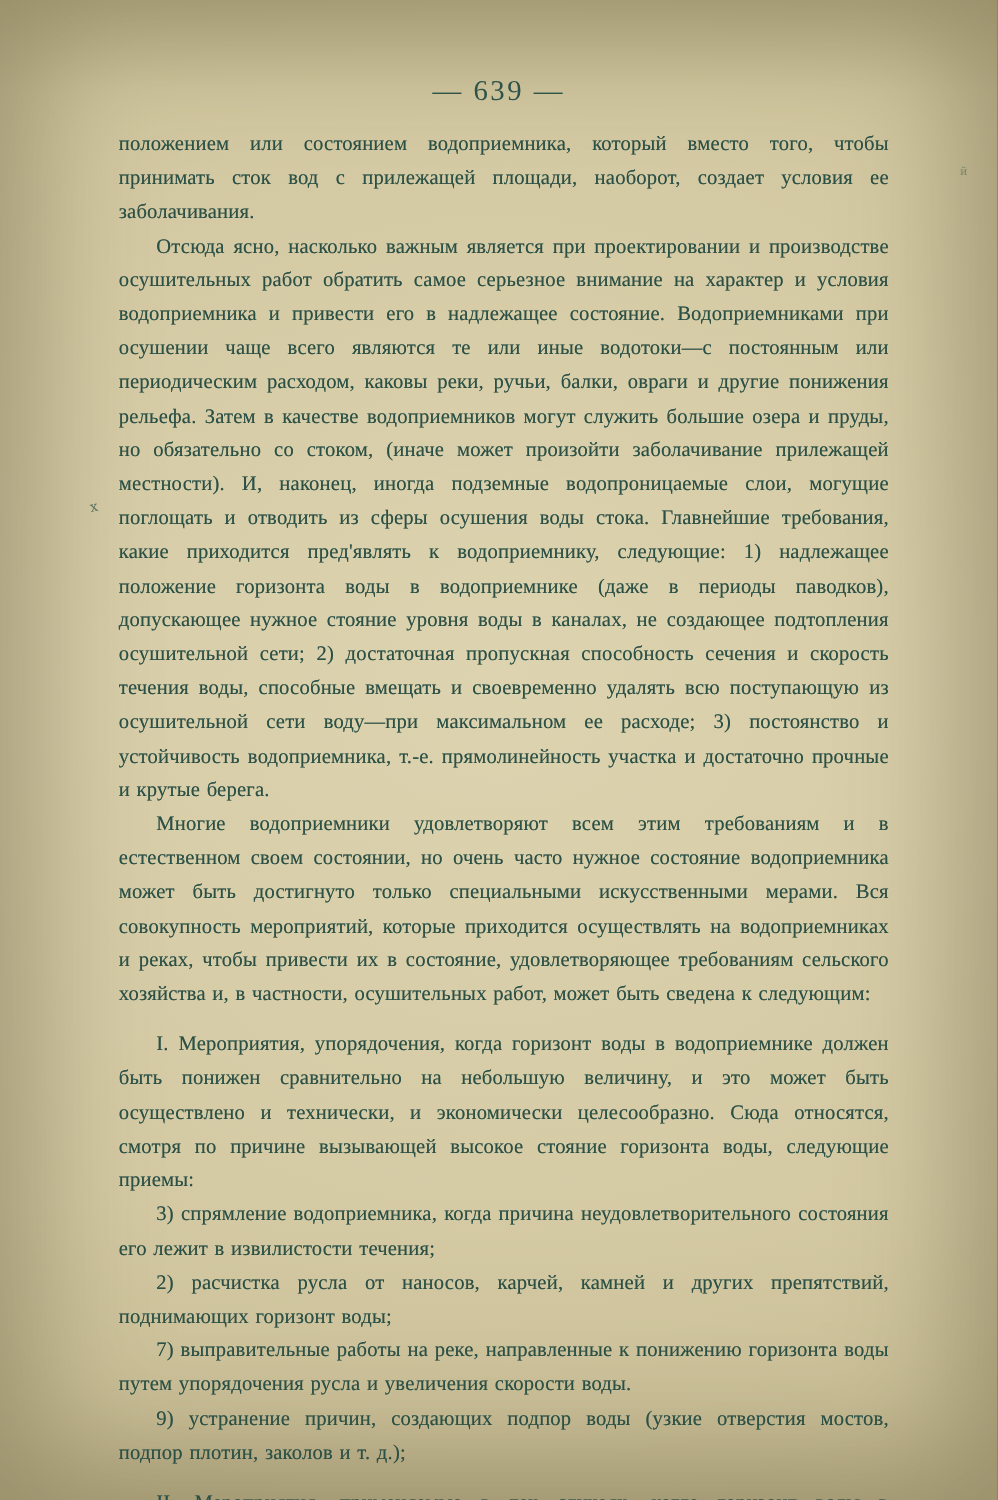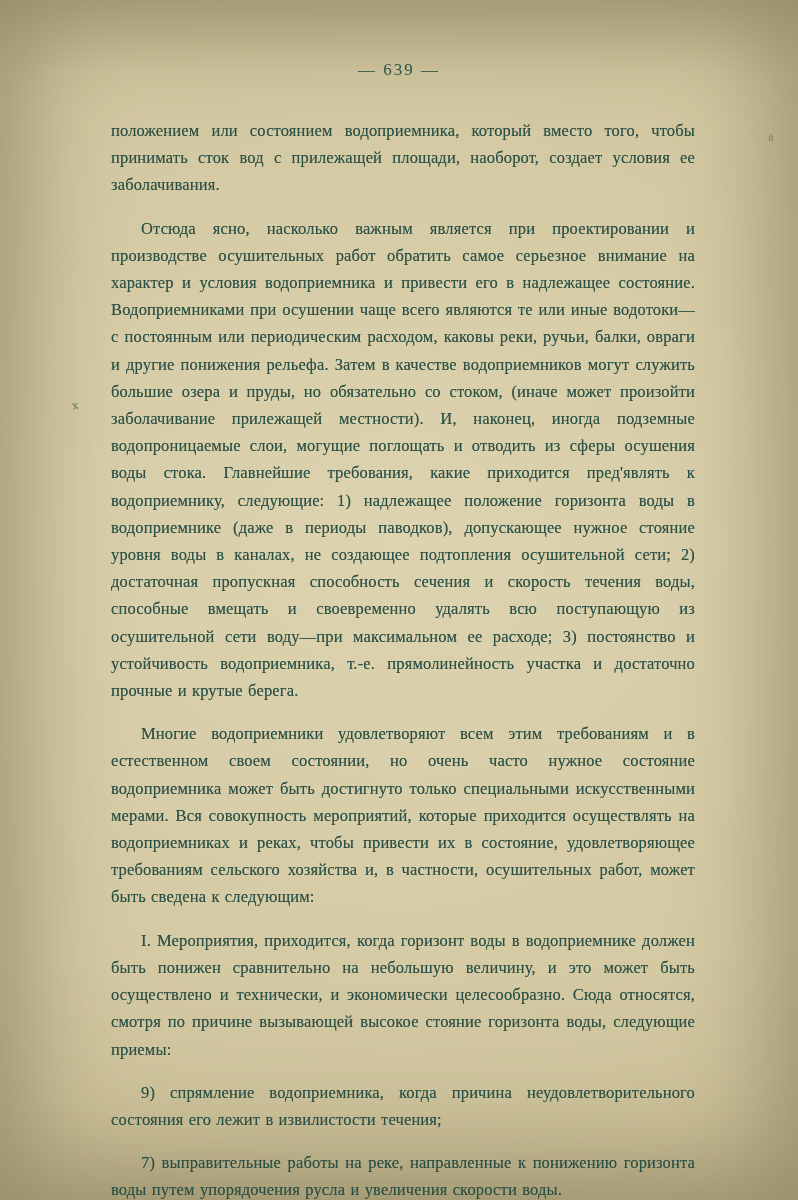--- a/index.html
+++ b/index.html
@@ -19,38 +19,38 @@
     box-shadow: inset 0 0 95px 28px rgba(84,80,48,0.40);
     font-family: "Liberation Serif", "DejaVu Serif", serif;
     color: #2b5046;
   }
   .page-number {
     position: absolute;
     top: 60px;
     left: 0;
     width: 100%;
     text-align: center;
-    font-size: 17px;
+    font-size: 23px;
     letter-spacing: 2px;
     color: #2e544a;
   }
   .text-block {
     position: absolute;
     top: 101px;
     left: 95px;
     width: 616px;
     font-size: 16.5px;
     line-height: 27.2px;
     text-align: justify;
     letter-spacing: 0.15px;
     word-spacing: 1px;
     text-shadow: 0 0 0.5px rgba(43,80,70,0.55);
   }
   .para {
-    margin: 16px;
+    margin: 0;
     padding: 0;
   }
   .para.indent {
     text-indent: 30px;
   }
   .para.gap {
     margin-top: 13px;
   }
   
   .speck {
@@ -70,24 +70,25 @@
   <div class="page-number">— 639 —</div>
 
   <div class="text-block">
 
     <p class="para">положением или состоянием водоприемника, который вместо того, чтобы принимать сток вод с прилежащей площади, наоборот, создает условия ее заболачивания.</p>
 
     <p class="para indent">Отсюда ясно, насколько важным является при проектировании и производстве осушительных работ обратить самое серьезное внимание на характер и условия водоприемника и привести его в надлежащее состояние. Водоприемниками при осушении чаще всего являются те или иные водотоки—с постоянным или периодическим расходом, каковы реки, ручьи, балки, овраги и другие понижения рельефа. Затем в качестве водоприемников могут служить большие озера и пруды, но обязательно со стоком, (иначе может произойти заболачивание прилежащей местности). И, наконец, иногда подземные водопроницаемые слои, могущие поглощать и отводить из сферы осушения воды стока. Главнейшие требования, какие приходится пред'являть к водоприемнику, следующие: 1) надлежащее положение горизонта воды в водоприемнике (даже в периоды паводков), допускающее нужное стояние уровня воды в каналах, не создающее подтопления осушительной сети; 2) достаточная пропускная способность сечения и скорость течения воды, способные вмещать и своевременно удалять всю поступающую из осушительной сети воду—при максимальном ее расходе; 3) постоянство и устойчивость водоприемника, т.-е. прямолинейность участка и достаточно прочные и крутые берега.</p>
 
     <p class="para indent">Многие водоприемники удовлетворяют всем этим требованиям и в естественном своем состоянии, но очень часто нужное состояние водоприемника может быть достигнуто только специальными искусственными мерами. Вся совокупность мероприятий, которые приходится осуществлять на водоприемниках и реках, чтобы привести их в состояние, удовлетворяющее требованиям сельского хозяйства и, в частности, осушительных работ, может быть сведена к следующим:</p>
 
-    <p class="para indent gap">I. Мероприятия, приходится, когда горизонт воды в водоприемнике должен быть понижен сравнительно на небольшую величину, и это может быть осуществлено и технически, и экономически целесообразно. Сюда относятся, смотря по причине вызывающей высокое стояние горизонта воды, следующие приемы:</p>
+    <p class="para indent gap">I. Мероприятия, упорядочения, когда горизонт воды в водоприемнике должен быть понижен сравнительно на небольшую величину, и это может быть осуществлено и технически, и экономически целесообразно. Сюда относятся, смотря по причине вызывающей высокое стояние горизонта воды, следующие приемы:</p>
 
-    <p class="para indent">9) спрямление водоприемника, когда причина неудовлетворительного состояния его лежит в извилистости течения;</p>
+    <p class="para indent">3) спрямление водоприемника, когда причина неудовлетворительного состояния его лежит в извилистости течения;</p>
 
+    <p class="para indent">2) расчистка русла от наносов, карчей, камней и других препятствий, поднимающих горизонт воды;</p>
 
     <p class="para indent">7) выправительные работы на реке, направленные к понижению горизонта воды путем упорядочения русла и увеличения скорости воды.</p>
 
     <p class="para indent">9) устранение причин, создающих подпор воды (узкие отверстия мостов, подпор плотин, заколов и т. д.);</p>
 
     <p class="para indent gap">II. Мероприятия, применяемые в тех случаях, когда горизонт воды в водоприемнике должен быть понижен на значительную величину, и это не может быть осуществлено или по техническим условиям (напр., замкнутые котловины), или по экономическим соображениям (сложность работы не отвечает выгодности ее). В этом случае применяются следующие меры:</p>
 
   </div>
 
   <div class="speck speck-left">х</div>

